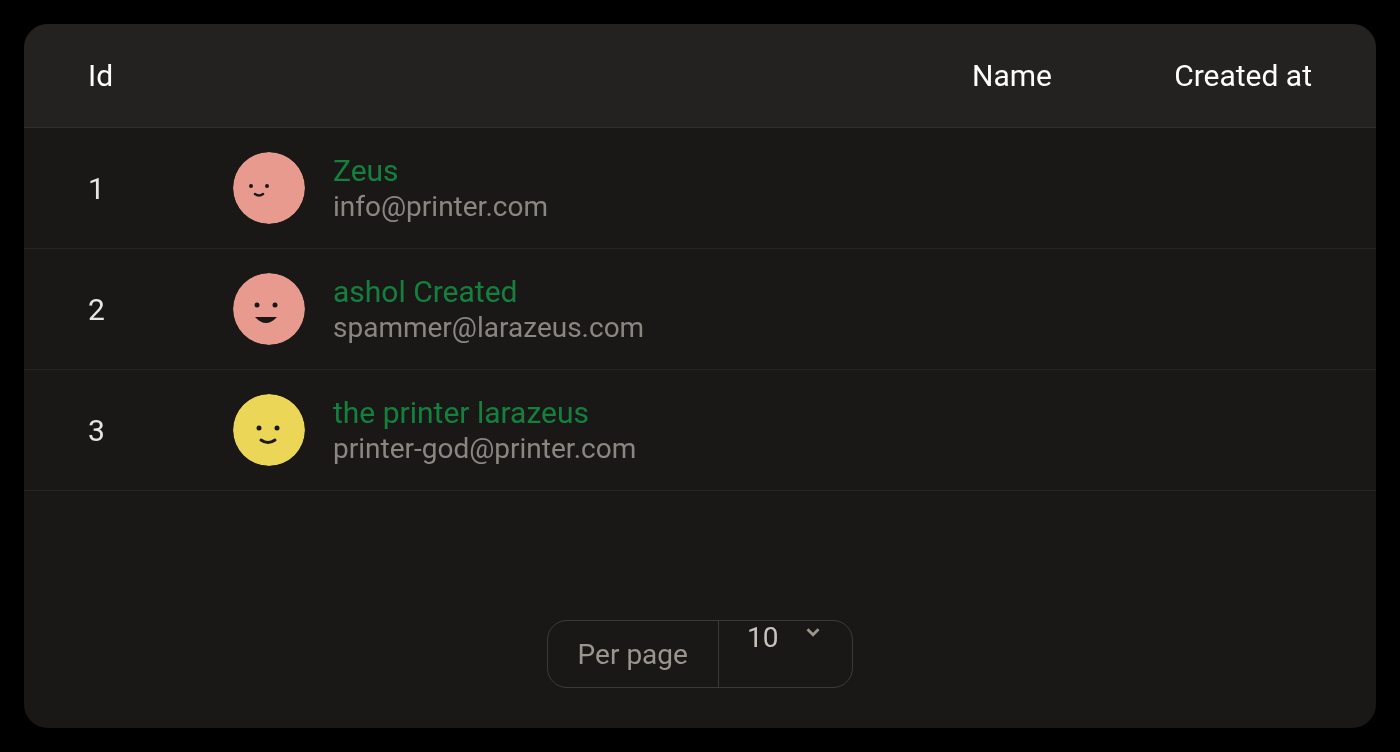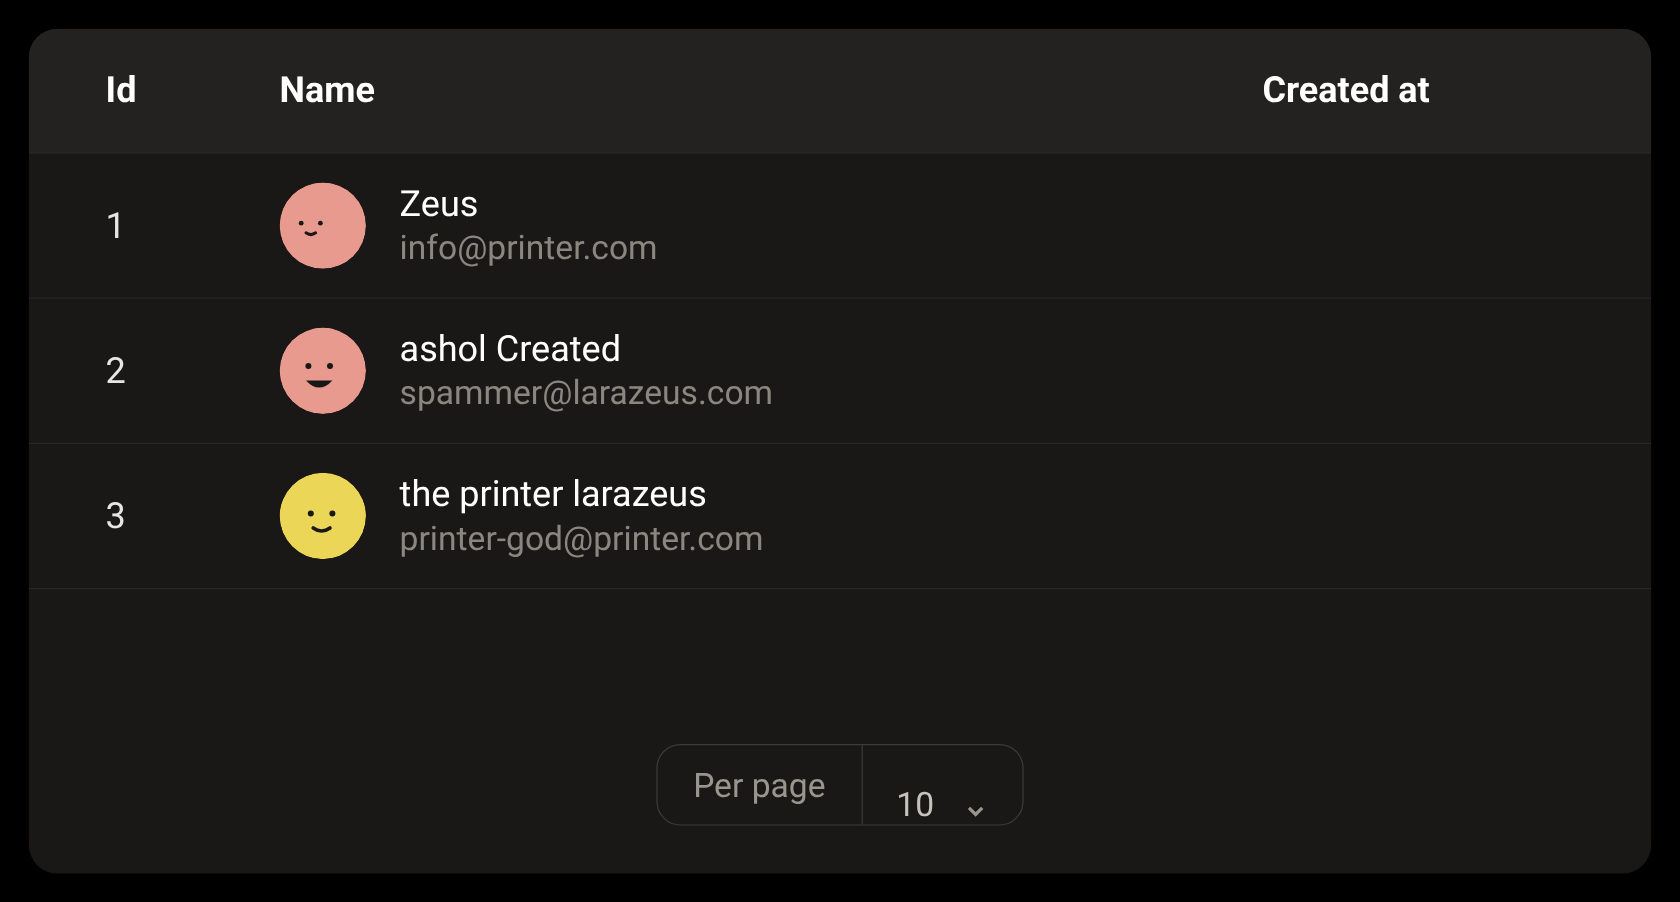--- a/index.html
+++ b/index.html
@@ -25,31 +25,33 @@
     }
     .table-header {
       display: flex;
       align-items: center;
       padding: 34px 64px;
       background: #242220;
       border-bottom: 1px solid rgba(255,255,255,0.05);
     }
     .th {
       font-size: 30px;
-      font-weight: 700;
+      font-weight: 400;
       color: #fff;
     }
     .col-id {
       width: 145px;
       flex-shrink: 0;
     }
     .col-name {
       flex: 1;
+      text-align: right;
     }
     .col-created {
+      text-align: right;
       width: 260px;
       flex-shrink: 0;
     }
     .table-body {
       flex: 1;
     }
     .row {
       display: flex;
       align-items: center;
       padding: 24px 64px;
@@ -74,21 +76,21 @@
       border-radius: 50%;
       flex-shrink: 0;
     }
     .name-block {
       display: flex;
       flex-direction: column;
       gap: 2px;
     }
     .user-name {
       font-size: 30px;
-      color: #ffffff;
+      color: #15803d;
       font-weight: 400;
     }
     .user-email {
       font-size: 28px;
       color: #8a8680;
       font-weight: 400;
     }
     .cell-created {
       width: 260px;
       flex-shrink: 0;
@@ -110,21 +112,21 @@
     .pager-label {
       display: flex;
       align-items: center;
       padding: 0 30px;
       font-size: 28px;
       color: #9a958d;
       border-right: 1px solid rgba(255,255,255,0.15);
     }
     .pager-select {
       display: flex;
-      align-items: flex-end;
+      align-items: flex-start;
       gap: 24px;
       padding: 0 28px;
       font-size: 28px;
       color: #c7c3bc;
       cursor: pointer;
     }
     .chevron {
       width: 22px;
       height: 22px;
       stroke: #9a958d;

